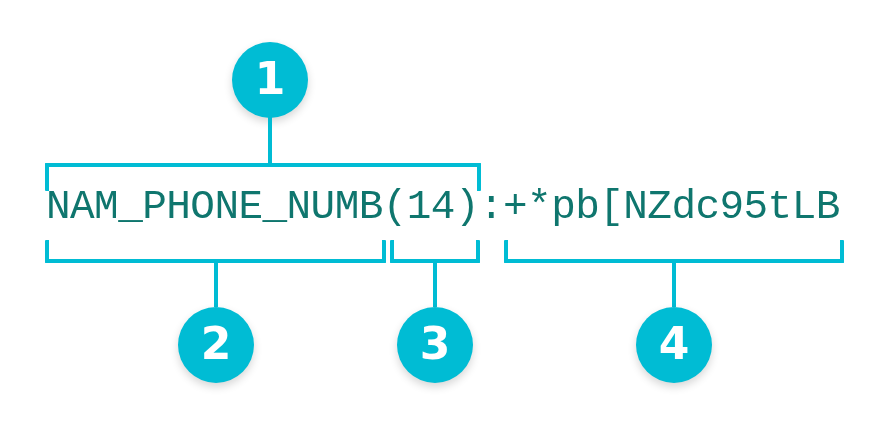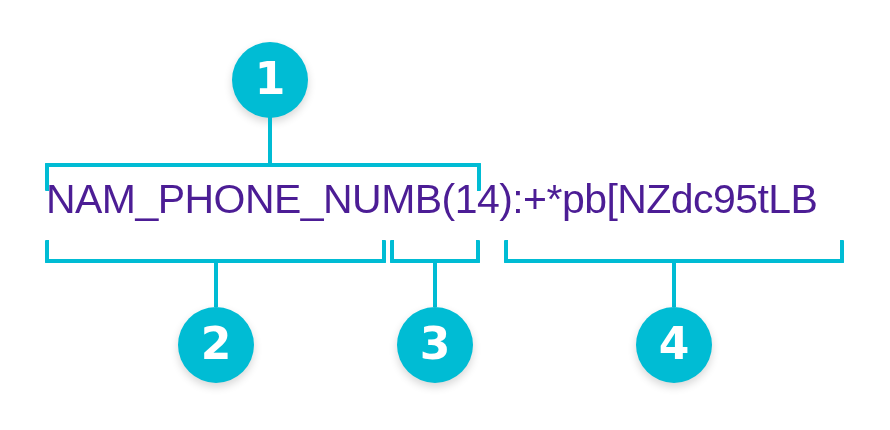--- a/index.html
+++ b/index.html
@@ -17,28 +17,28 @@
     width: 890px;
     height: 430px;
     background: #ffffff;
     overflow: hidden;
   }
 
   
   #code-string {
     position: absolute;
     left: 46px;
-    top: 176px;
+    top: 184px;
     width: 800px;
     height: 48px;
-    font-family: Liberation Sans, sans-serif;
+    font-family: Liberation Mono, monospace;
     font-size: 41px;
     line-height: 46px;
     letter-spacing: -0.55px;
-    color: #4c1d95;
+    color: #0f766e;
     white-space: pre;
     user-select: text;
   }
 
   
   .bracket {
     position: absolute;
     box-sizing: border-box;
     border-color: #00BCD4;
     border-style: solid;

